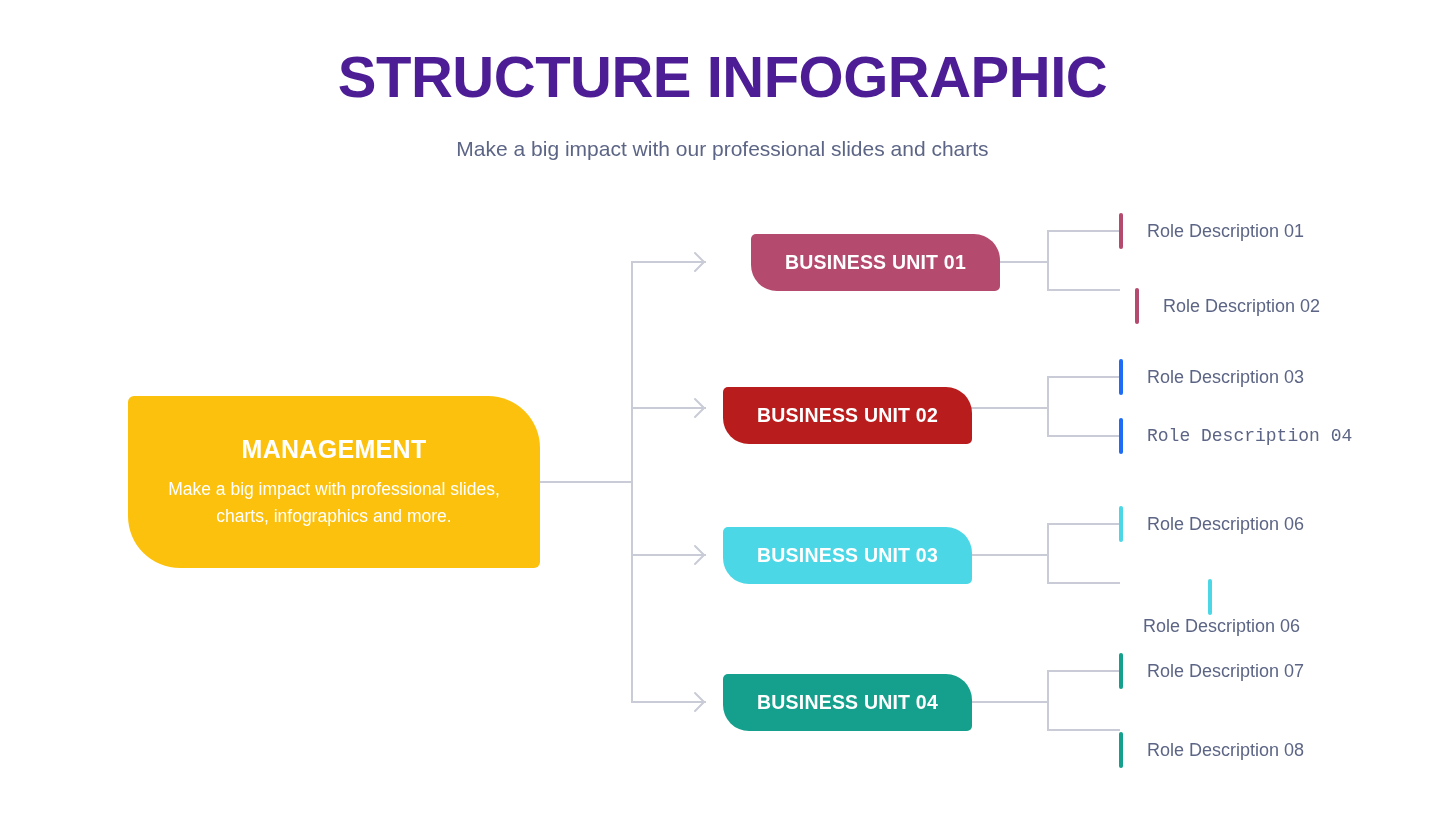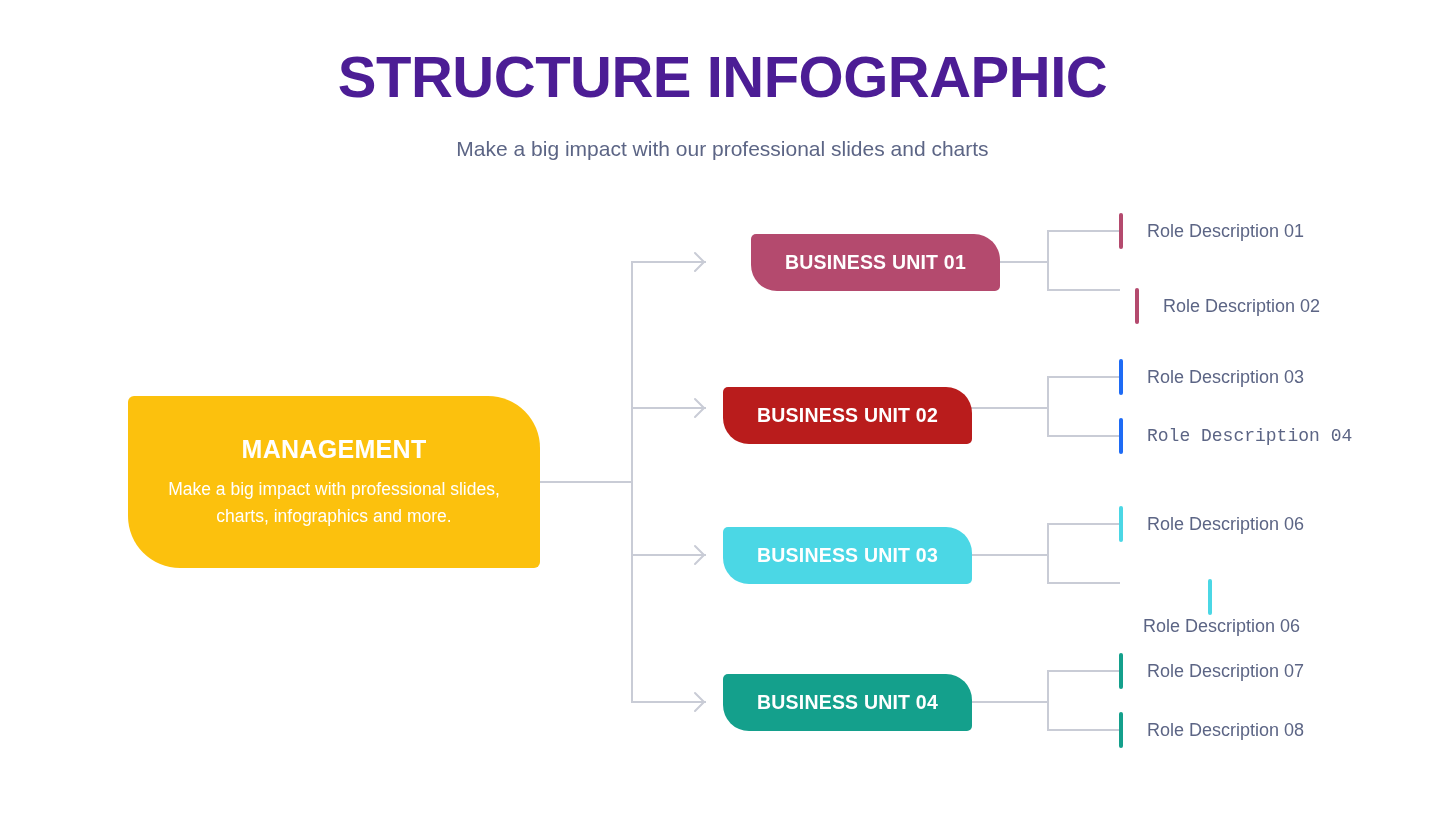--- a/index.html
+++ b/index.html
@@ -211,19 +211,19 @@
         <span class="role-tick" style="background: rgb(75, 215, 229);"></span>
         <span class="role-label">Role Description 06</span>
       </div>
       <div class="unit-node" style="top: 673.5px; background: rgb(20, 160, 140);">
         <span class="unit-label">BUSINESS UNIT 04</span>
       </div>
       <div class="role-row" style="left: 1119px; top: 653px;">
         <span class="role-tick" style="background: rgb(20, 160, 140);"></span>
         <span class="role-label">Role Description 07</span>
       </div>
-      <div class="role-row" style="left: 1119px; top: 712px;">
+      <div class="role-row" style="left: 1119px; top: 732px;">
         <span class="role-tick" style="background: rgb(20, 160, 140);"></span>
         <span class="role-label">Role Description 08</span>
       </div>
     </div>
 
 </div>
 
 </body></html>

